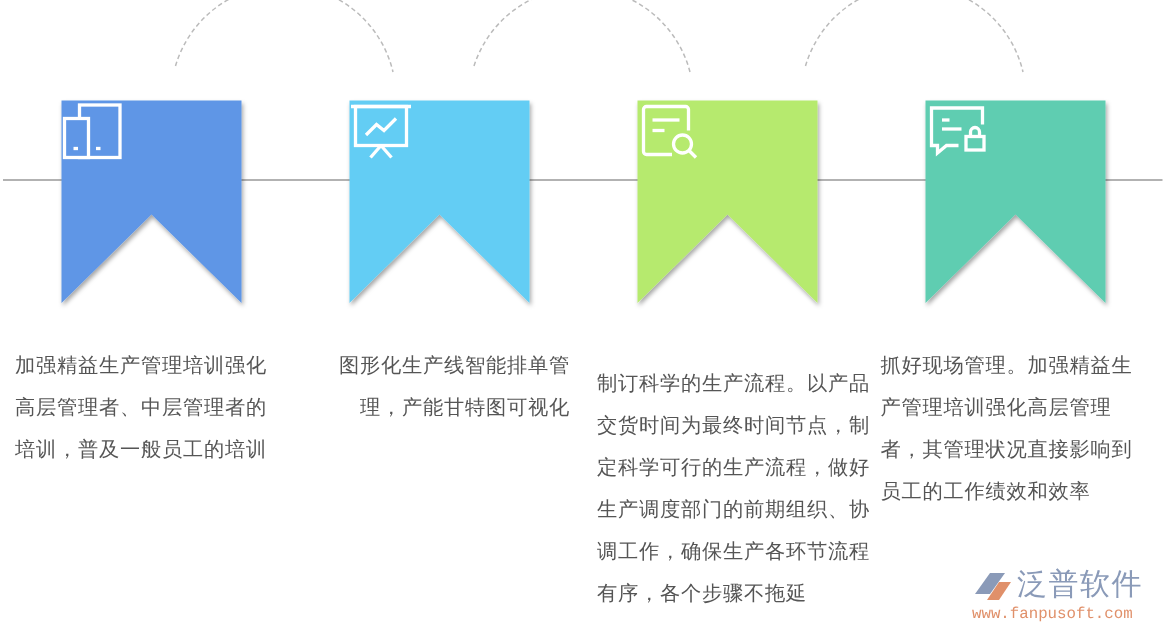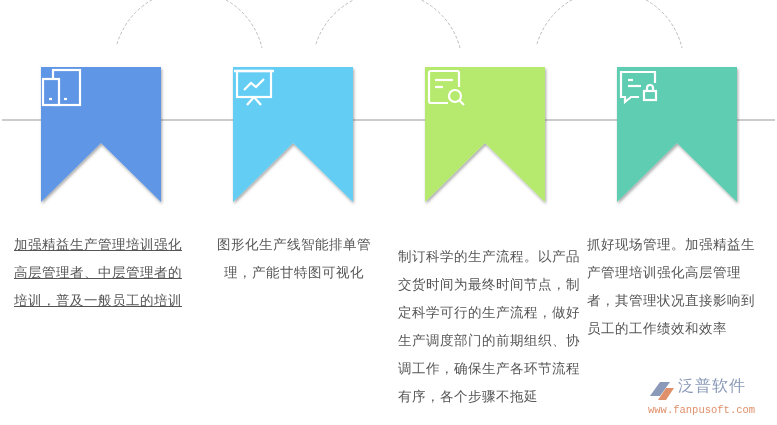--- a/index.html
+++ b/index.html
@@ -3,21 +3,21 @@
 <meta charset="utf-8">
 <style>
   html,body{margin:0;padding:0;background:#fff;}
   body{width:777px;height:425px;position:relative;overflow:hidden;font-family:"DejaVu Sans","Liberation Sans",sans-serif;}
   .layer{position:absolute;left:0;top:0;}
   .banner{position:absolute;top:67px;width:120px;height:136px;}
   .banner svg{position:absolute;left:0;top:0;overflow:visible;}
   .icon{position:absolute;left:40px;top:18px;width:42px;height:42px;}
   .desc{position:absolute;top:230px;width:172px;font-size:13.5px;line-height:28px;color:#555;letter-spacing:0.5px;}
   .logo{position:absolute;left:648px;top:378px;width:126px;height:44px;}
-  .logo-name{position:absolute;left:30px;top:-2px;font-size:16px;color:#8a9ab8;letter-spacing:1px;white-space:nowrap;}
+  .logo-name{position:absolute;left:30px;top:-2px;font-size:20px;color:#8a9ab8;letter-spacing:1px;white-space:nowrap;}
   .logo-url{position:absolute;left:0;top:26px;font-size:10.5px;color:#e0906a;font-family:Liberation Mono, monospace;white-space:nowrap;}
 </style>
 </head>
 <body>
 
 <svg class="layer" width="777" height="425">
   <line x1="2" y1="120" x2="775" y2="120" stroke="#999" stroke-width="1"></line>
   <path d="M117 44 A75 75 0 0 1 262 48" fill="none" stroke="#bbb" stroke-width="1" stroke-dasharray="3,2"></path>
   <path d="M316 44 A75 75 0 0 1 460 48" fill="none" stroke="#bbb" stroke-width="1" stroke-dasharray="3,2"></path>
   <path d="M537 44 A75 75 0 0 1 682 48" fill="none" stroke="#bbb" stroke-width="1" stroke-dasharray="3,2"></path>
@@ -72,22 +72,22 @@
     </svg>
   <svg class="icon" viewBox="0 0 42 42">
     <path d="M22 30 H14 L8 35 V30 H4 V5 H38 V16" fill="none" stroke="#fff" stroke-width="2.2"></path>
     <line x1="11" y1="13" x2="16" y2="13" stroke="#fff" stroke-width="2.2"></line>
     <line x1="11" y1="19" x2="24" y2="19" stroke="#fff" stroke-width="2.2"></line>
     <rect x="27" y="24" width="12" height="9" fill="none" stroke="#fff" stroke-width="2.2"></rect>
     <path d="M30 24 v-3 a3 3 0 0 1 6 0 v3" fill="none" stroke="#fff" stroke-width="2.2"></path>
   </svg>
 </div>
 
-<div class="desc" style="left:10px;text-align:right;text-decoration:underline;">加强精益生产管理培训强化高层管理者、中层管理者的培训，普及一般员工的培训</div>
-<div class="desc" style="left:208px;text-align:center;">图形化生产线智能排单管理，产能甘特图可视化</div>
+<div class="desc" style="left:10px;text-align:left;">加强精益生产管理培训强化高层管理者、中层管理者的培训，普及一般员工的培训</div>
+<div class="desc" style="left:208px;text-align:right;">图形化生产线智能排单管理，产能甘特图可视化</div>
 <div class="desc" style="left:398px;width:182px;text-align:left;margin-top:12px;">制订科学的生产流程。以产品交货时间为最终时间节点，制定科学可行的生产流程，做好生产调度部门的前期组织、协调工作，确保生产各环节流程有序，各个步骤不拖延</div>
 <div class="desc" style="left:587px;width:178px;text-align:left;">抓好现场管理。加强精益生产管理培训强化高层管理者，其管理状况直接影响到员工的工作绩效和效率</div>
 
 <div class="logo">
   <svg width="28" height="26" style="position:absolute;left:0;top:0;">
     <path d="M2 18 L12 4 L22 4 L12 18 Z" fill="#8a9ab8"></path>
     <path d="M10 22 L18 10 L26 10 L18 22 Z" fill="#e0906a"></path>
   </svg>
   <span class="logo-name">泛普软件</span>
   <span class="logo-url">www.fanpusoft.com</span>

